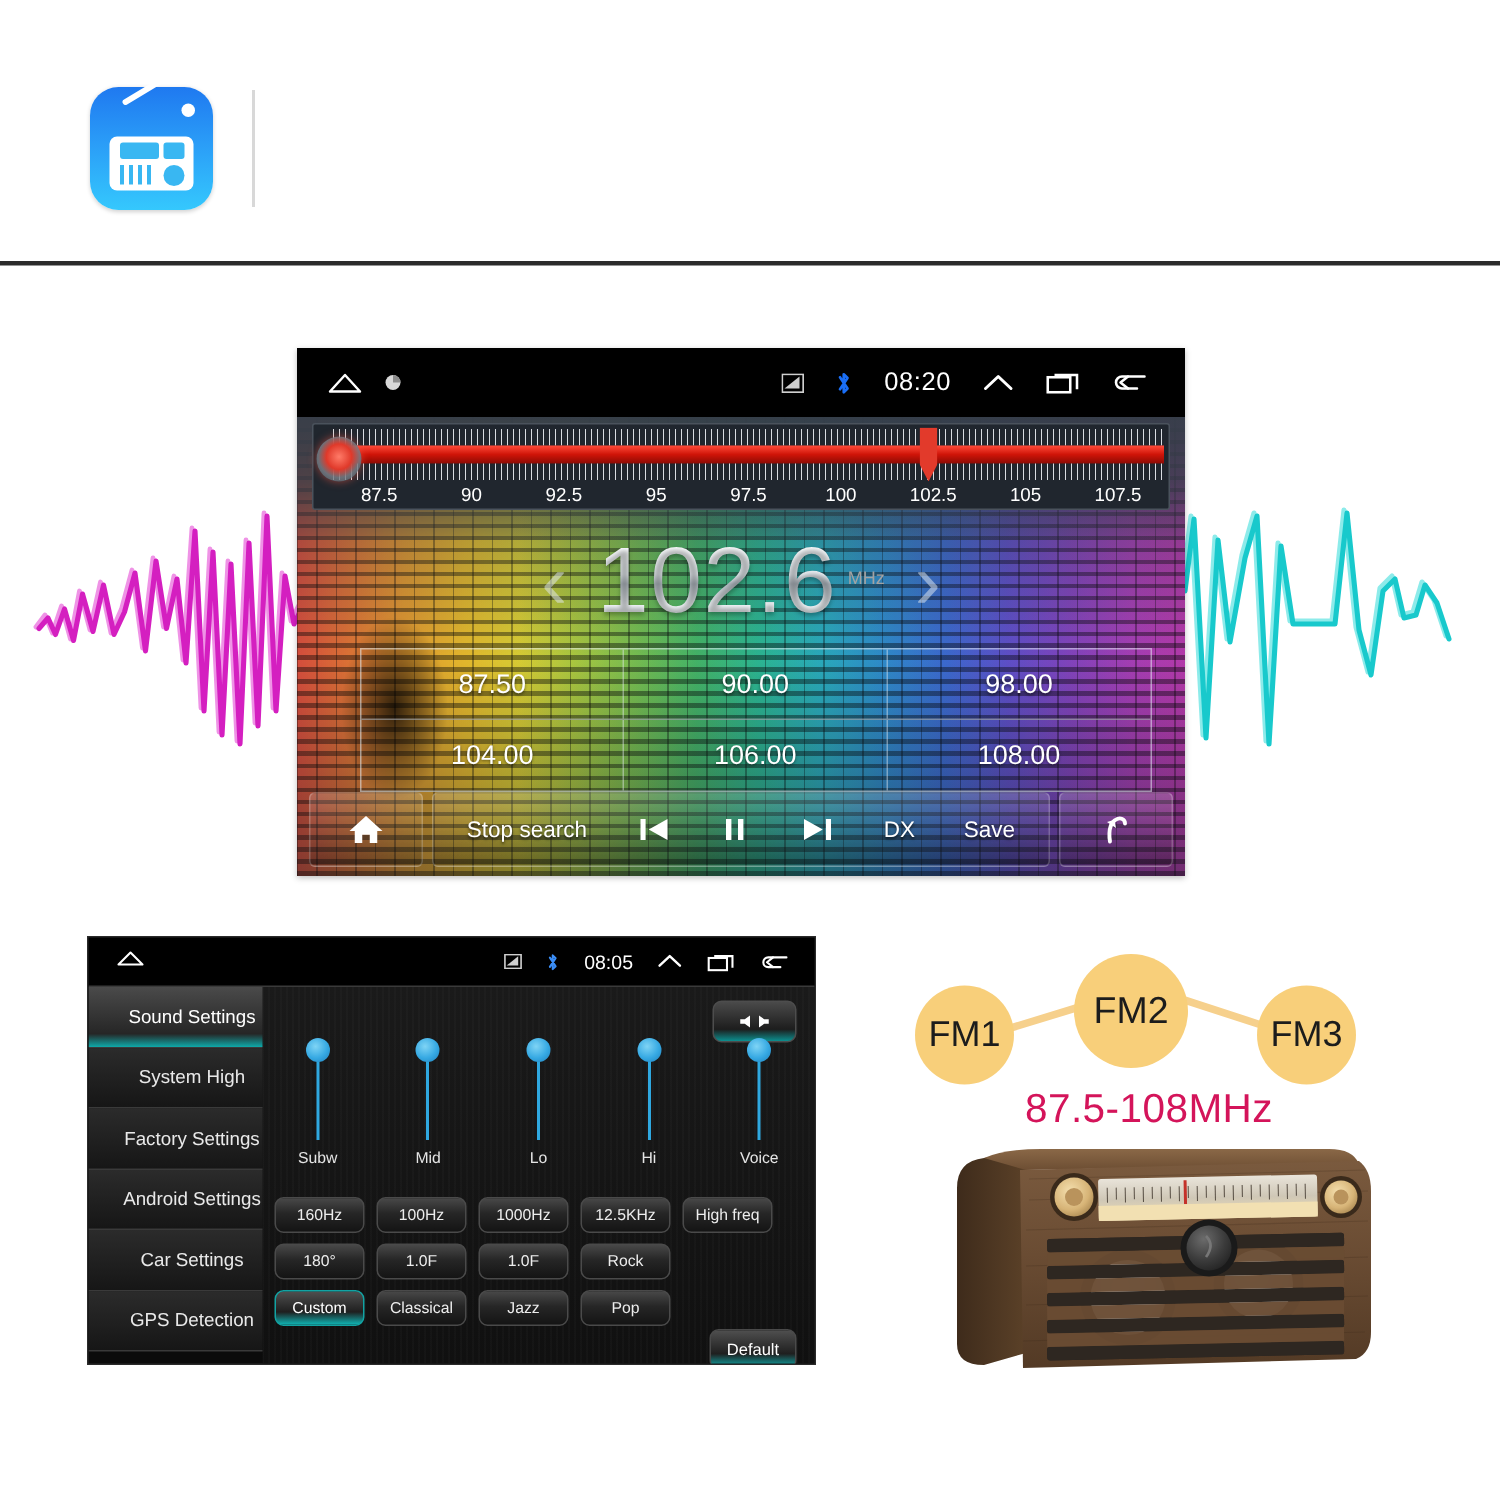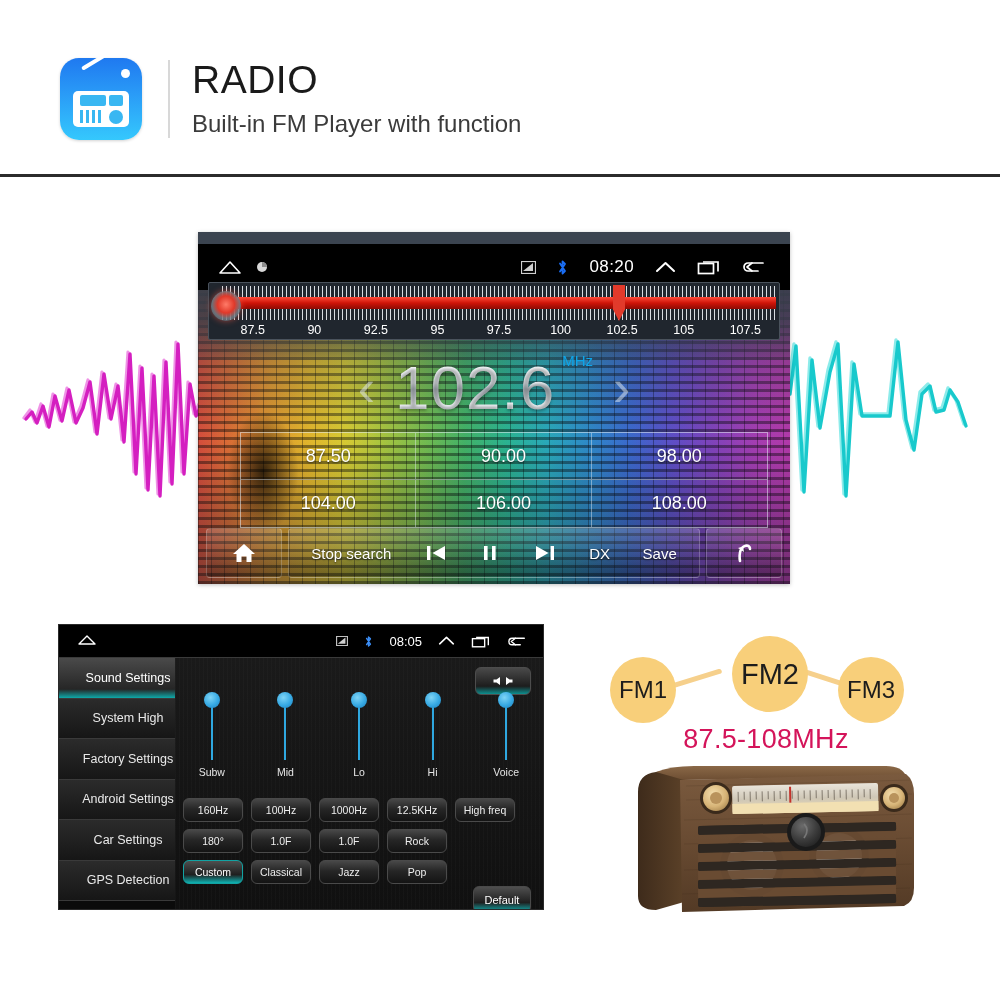--- a/index.html
+++ b/index.html
@@ -103,21 +103,21 @@
     position:absolute; left:0; top:32px; width:592px; height:96px;
     background:linear-gradient(180deg, rgba(55,63,74,.96) 0%, rgba(55,63,74,.72) 60%, rgba(55,63,74,.18) 100%);
   }
   #eq-dark-left {
     position:absolute; left:30px; top:180px; width:70px; height:120px;
     background:radial-gradient(ellipse at center, rgba(0,0,0,.75) 0%, rgba(0,0,0,0) 72%);
   }
 
   
   #radio-statusbar {
-    position:absolute; left:0; top:12px; width:592px; height:46px;
+    position:absolute; left:0; top:0; width:592px; height:46px;
     background:#000000; display:flex; align-items:center;
   }
   #sb-left { display:flex; align-items:center; gap:14px; padding-left:20px; }
   #sb-right { margin-left:auto; display:flex; align-items:center; gap:21px; padding-right:24px; }
   .sb-time { color:#ffffff; font-size:17px; letter-spacing:.4px; }
   .sb-ico { display:block; }
 
   
   #freq-scale {
     position:absolute; left:10px; top:50px; width:572px; height:58px;
@@ -164,21 +164,21 @@
     font-weight:300; padding:0 16px; user-select:none;
   }
   #freq-value {
     font-size:62px; line-height:1; font-weight:400;
     background:linear-gradient(180deg,#ffffff 0%, #e9eef3 42%, #b6bec6 52%, #f2f6f9 75%, #d7dde3 100%);
     -webkit-background-clip:text; background-clip:text; color:transparent;
     text-shadow:0 2px 3px rgba(0,0,0,.28);
     letter-spacing:1px;
   }
   #freq-unit {
-    font-size:15px; color:#0ea5e9; align-self:flex-start; margin-top:0;
+    font-size:12px; color:#a3a3a3; align-self:flex-start; margin-top:26px;
     margin-left:3px;
   }
 
   
   #presets {
     position:absolute; left:42px; top:200px; width:528px; height:96px;
     border:1px solid rgba(230,238,245,.55);
     display:grid; grid-template-columns:1fr 1fr 1fr; grid-template-rows:1fr 1fr;
   }
   .preset {
@@ -296,21 +296,21 @@
 
   
   #fm-diagram { position:absolute; left:596px; top:630px; width:340px; height:110px; }
   .fm-bubble {
     position:absolute; border-radius:50%;
     background:#f8cf7a;
     display:flex; align-items:center; justify-content:center;
     color:#1c1c1c; font-size:24px;
   }
   #fm1 { left:14px; top:27px; width:66px; height:66px; }
-  #fm2 { left:136px; top:6px; width:76px; height:76px; font-size:29px; }
+  #fm2 { left:120px; top:6px; width:76px; height:76px; font-size:25px; }
   #fm3 { left:242px; top:27px; width:66px; height:66px; }
   .fm-link { position:absolute; height:5px; background:#f6d08c; border-radius:3px; }
   #link1 { left:74px; top:54px; width:54px; transform:rotate(-17deg); transform-origin:left center; }
   #link2 { left:190px; top:33px; width:58px; transform:rotate(18deg); transform-origin:left center; }
   #fm-range {
     position:absolute; left:0; top:94px; width:340px; text-align:center;
     color:#d4145a; font-size:27px; letter-spacing:.3px;
   }
 
   
@@ -329,24 +329,20 @@
       <div class="ri-body">
         <div class="ri-screen"></div>
         <div class="ri-screen2"></div>
         <div class="ri-bars"></div>
         <div class="ri-knob"></div>
       </div>
     </div>
 
     <div id="header-divider"></div>
 
-    <div id="header-text">
-      <div id="radio-title">RADIO</div>
-      <div id="radio-sub">Built-in FM  Player with function</div>
-    </div>
 
   </div>
   <div id="header-rule"></div>
 </div>
 
 <svg class="wave" id="wave-left" viewBox="0 0 200 180">
   <polyline fill="none" stroke="#e23ad2" stroke-width="3.2" stroke-linejoin="round" stroke-linecap="round" opacity="0.55" points="2,96 8,88 13,100 19,82 25,104 31,72 38,98 45,66 52,100 59,84 66,58 73,110 80,50 87,96 94,62 100,118 106,30 112,150 118,44 124,166 130,52 136,172 142,38 148,160 154,20 160,150 166,60 172,92 180,76"></polyline>
   <polyline fill="none" stroke="#d41fc0" stroke-width="3.4" stroke-linejoin="round" stroke-linecap="round" points="4,97 10,90 15,101 21,84 27,105 33,74 40,99 47,68 54,101 61,86 68,60 75,112 82,52 89,97 96,64 102,120 108,32 114,152 120,46 126,168 132,54 138,174 144,40 150,162 156,22 162,152 168,62 174,94 182,78"></polyline>
 </svg>
 

